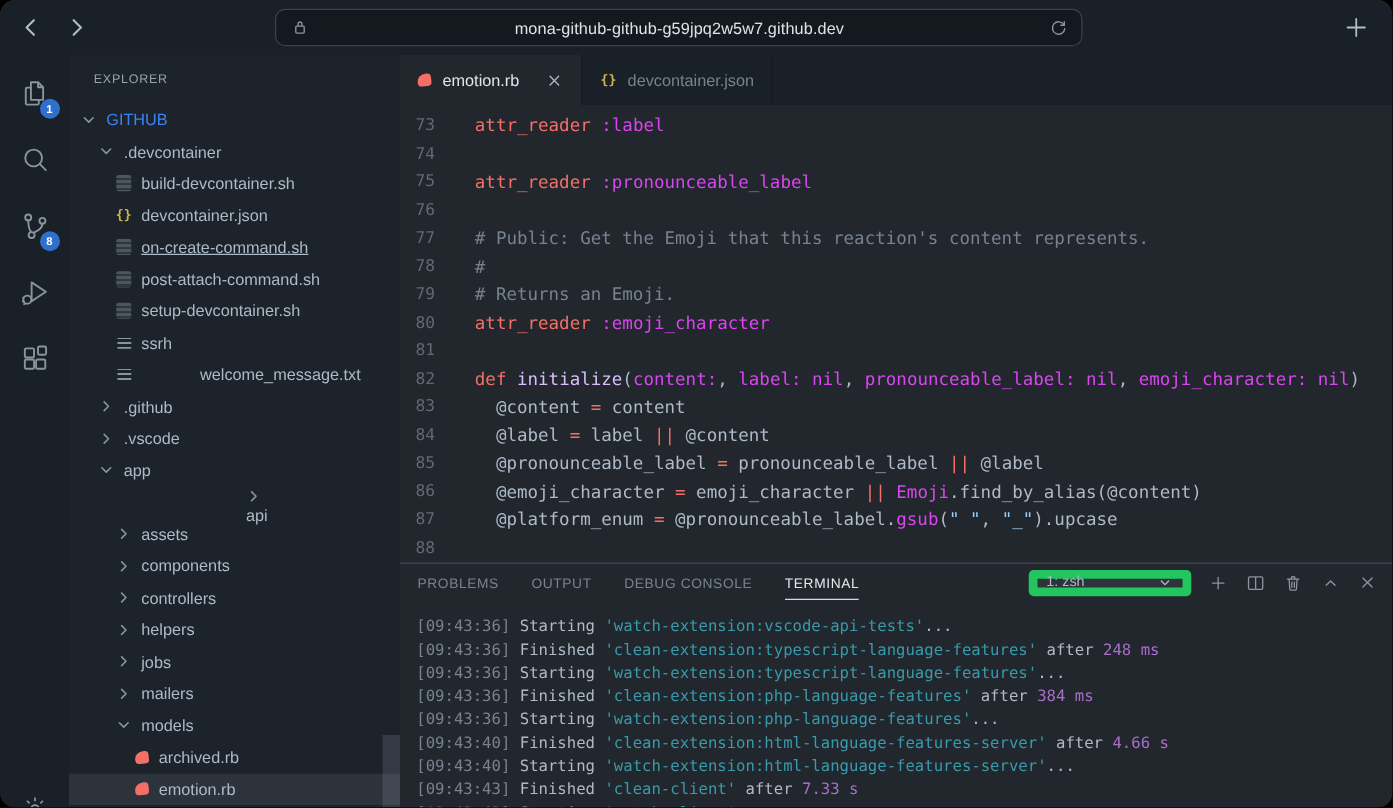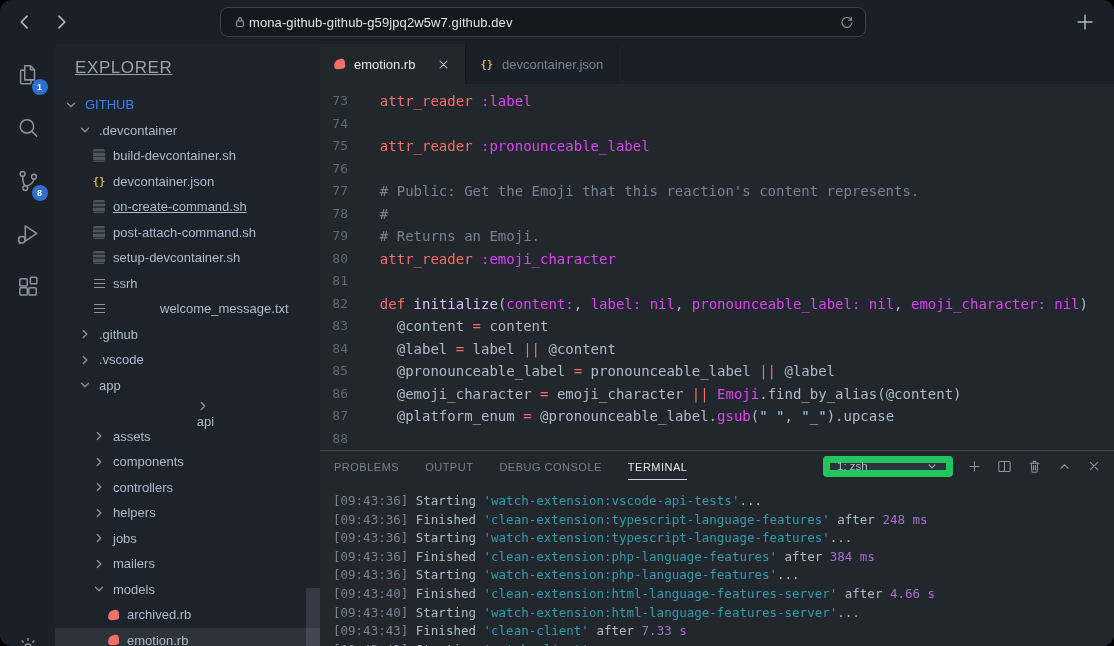--- a/index.html
+++ b/index.html
@@ -6,35 +6,35 @@
     font-family:"Liberation Sans",sans-serif;-webkit-font-smoothing:antialiased;}
   .window{width:1114px;height:646px;border-radius:12px;overflow:hidden;background:#1a2027;
     display:flex;flex-direction:column;position:relative;}
   
   .topbar{flex:0 0 44px;height:44px;position:relative;background:#1a2027;display:flex;align-items:center;}
   .nav{display:flex;gap:14px;margin-left:14px;color:#b2bcc6;}
   .navbtn{width:22px;height:22px;display:flex;align-items:center;justify-content:center;cursor:pointer;}
   .urlbar{position:absolute;left:220px;top:7px;width:646px;height:30px;box-sizing:border-box;
     background:#14191f;border:1px solid #3a424b;border-radius:8px;display:flex;align-items:center;
     padding:0 10px;color:#8a939e;}
-  .url{flex:1;text-align:left;color:#dde3e9;font-size:13px;letter-spacing:.1px;}
+  .url{flex:1;text-align:center;color:#dde3e9;font-size:13px;letter-spacing:.1px;}
   .newtab{position:absolute;right:18px;top:11px;width:22px;height:22px;color:#b2bcc6;cursor:pointer;}
   
   .app{flex:1;display:flex;min-height:0;}
   .activitybar{flex:0 0 55px;width:55px;background:#1a2027;display:flex;flex-direction:column;
     align-items:center;padding-top:8px;position:relative;overflow:hidden;}
   .ab-item{width:46px;height:46px;margin-bottom:7px;display:flex;align-items:center;justify-content:center;
     position:relative;color:#8a939e;cursor:pointer;}
   .badge{position:absolute;right:3px;bottom:3px;min-width:16px;height:16px;border-radius:9px;
     background:#2f6fce;color:#fff;font-size:9px;font-weight:700;display:flex;align-items:center;
     justify-content:center;padding:0 2px;box-sizing:border-box;}
   .ab-gear{position:absolute;bottom:-13px;left:50%;transform:translateX(-50%);color:#8a939e;}
   
   .sidebar{flex:0 0 265px;width:265px;background:#1c232b;position:relative;overflow:hidden;}
-  .sb-title{color:#99a2ac;font-size:17px;letter-spacing:.6px;padding:14px 0 14px 20px;text-decoration:underline;}
+  .sb-title{color:#99a2ac;font-size:10px;letter-spacing:.6px;padding:14px 0 14px 20px;}
   .trow{height:25.5px;display:flex;align-items:center;font-size:13px;color:#adbac7;cursor:pointer;box-sizing:border-box;}
   .trow.sel{background:#2d333b;}
   .trow.root{font-weight:400;color:#3b82f6;}
   .ticon{flex:0 0 16px;width:16px;display:flex;align-items:center;justify-content:center;margin-right:6px;color:#8a939e;}
   .fi-json{color:#d2b44c;font-family:"DejaVu Sans Mono",monospace;font-size:10.5px;font-weight:700;}
   .fi-ruby{width:11px;height:10px;background:#f47067;border-radius:60% 30% 30% 30%;transform:rotate(-6deg);}
   .fi-shell{width:12px;height:13px;border-radius:2px;
     background:repeating-linear-gradient(#4d565f 0 2.4px,#2f363e 2.4px 4.1px);}
   .fi-text{width:11px;height:9px;
     background:repeating-linear-gradient(#8a939e 0 1.4px,transparent 1.4px 3.8px);}

